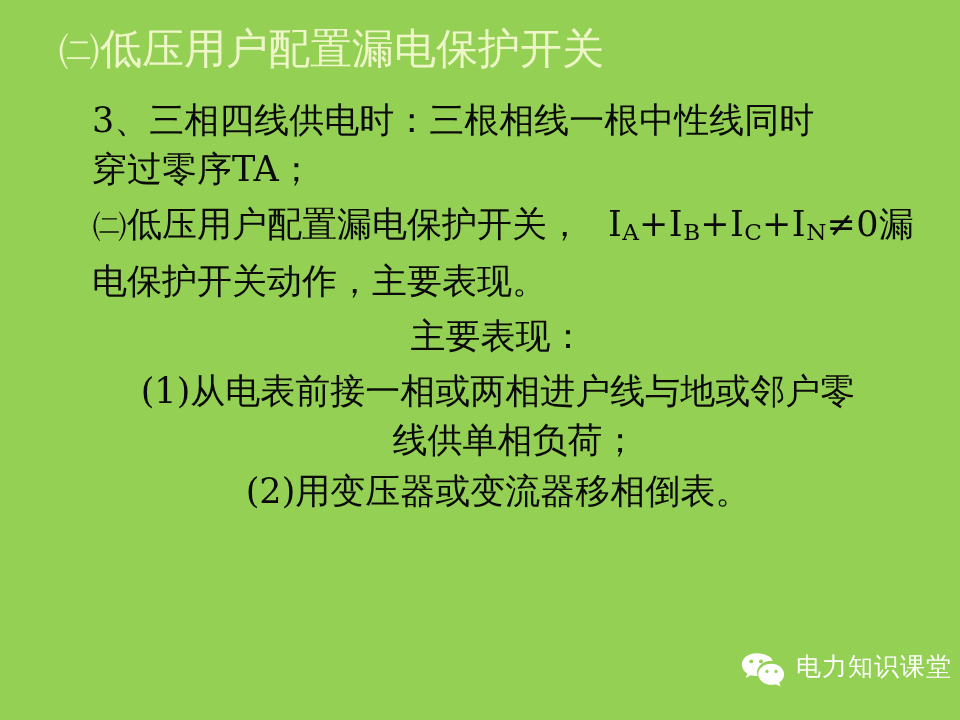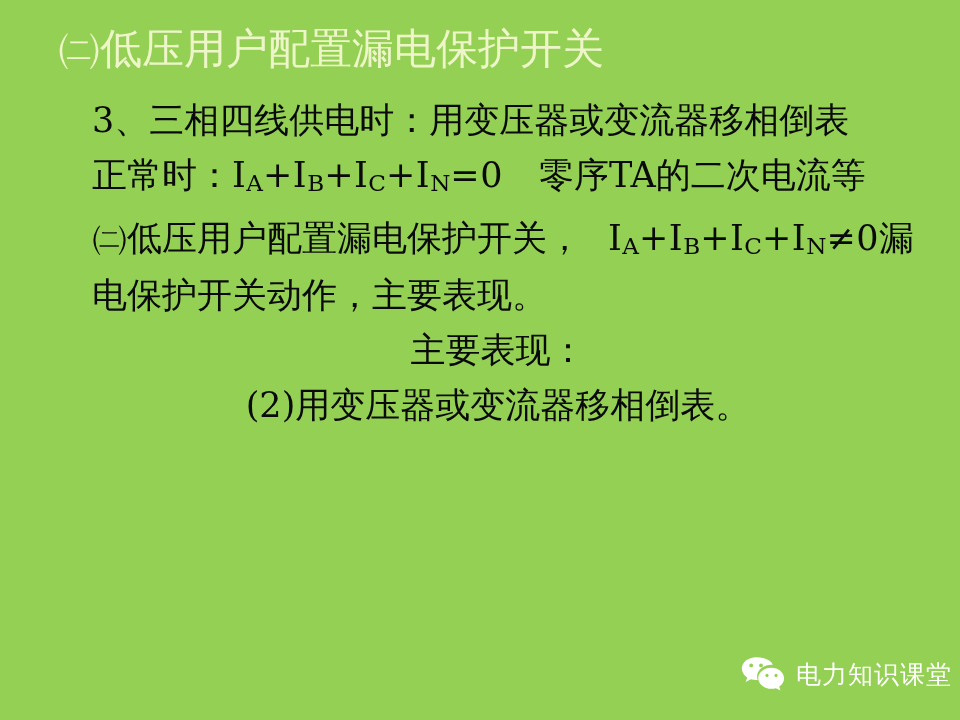--- a/index.html
+++ b/index.html
@@ -89,21 +89,21 @@
     vertical-align: -0.18em;
     letter-spacing: 0;
   }
 
   
   .watermark {
     position: absolute;
     left: 740px;
     top: 652px;
     display: flex;
-    align-items: center;
+    align-items: flex-start;
     gap: 10px;
     height: 46px;
   }
   .wechat-logo {
     position: relative;
     width: 46px;
     height: 38px;
     flex: 0 0 auto;
   }
   .wechat-logo svg { display: block; }
@@ -119,34 +119,38 @@
 </head>
 <body>
 
 <div id="slide">
 
   <div class="slide-title">㈡低压用户配置漏电保护开关</div>
 
   <div class="body-block">
 
     <div class="para gap">
-      <span class="nowrap-line"><span class="lead">3、</span><span>三相四线供电时：用变压器或变流器移相倒表</span></span>
+      <span class="nowrap-line"><span class="lead">3、</span><span>三相四线供电时：三根相线一根中性线同时</span></span>
+      <span class="nowrap-line">穿过零序TA；</span>
     </div>
 
     <div class="para gap">
-      <span class="nowrap-line"><span class="lead">正常时：</span><span class="formula"><span>I</span><sub>A</sub><span>+I</span><sub>B</sub><span>+I</span><sub>C</sub><span>+I</span><sub>N</sub><span>=0</span></span><span class="gapspace"></span><span>零序TA的二次电流等</span></span>
     </div>
 
     <div class="para gap">
       <span class="nowrap-line"><span class="lead">㈡低压用户配置漏电保护开关，</span><span class="gapspace-sm"></span><span class="formula"><span>I</span><sub>A</sub><span>+I</span><sub>B</sub><span>+I</span><sub>C</sub><span>+I</span><sub>N</sub><span>≠0</span></span><span>漏</span></span>
       <span class="nowrap-line">电保护开关动作，主要表现。</span>
     </div>
 
     <div class="para flat gap">主要表现：</div>
 
+    <div class="para flat tight">
+      <span class="nowrap-line">(1)从电表前接一相或两相进户线与地或邻户零</span>
+      <span class="indent-line">线供单相负荷；</span>
+    </div>
 
     <div class="para flat">
       <span class="nowrap-line">(2)用变压器或变流器移相倒表。</span>
     </div>
 
   </div>
 
   <div class="watermark">
     <span class="wechat-logo">
       <svg width="46" height="38" viewBox="0 0 46 38" xmlns="http://www.w3.org/2000/svg">

